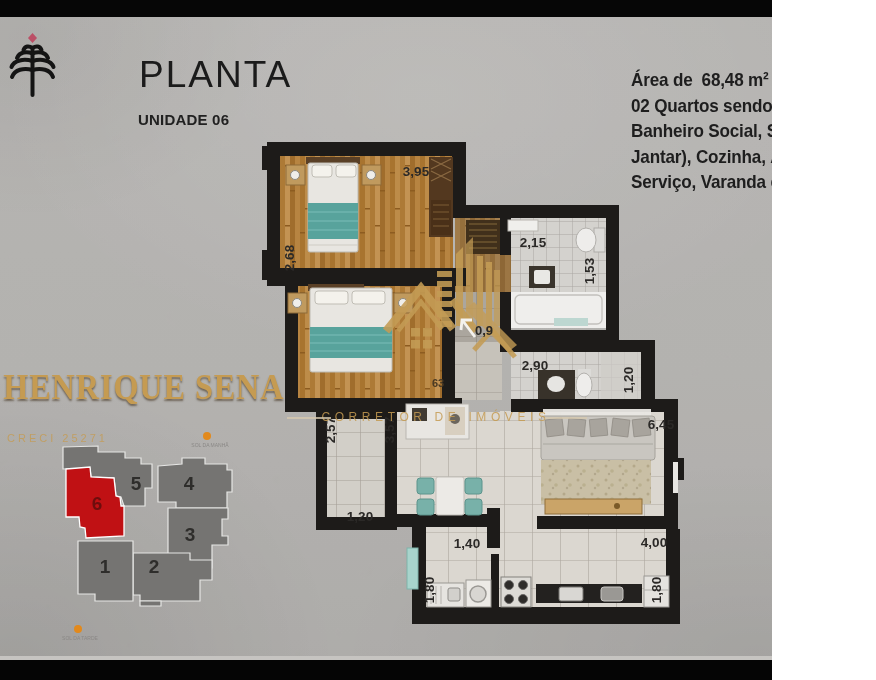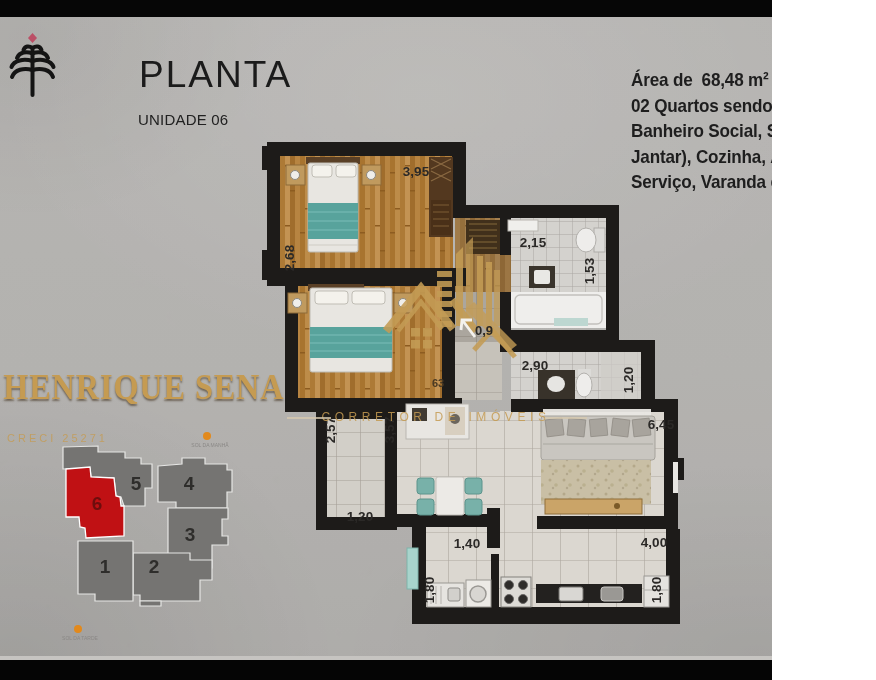--- a/index.html
+++ b/index.html
@@ -42,21 +42,21 @@
     <path d="M32.5 53.5 C26.5 51 19.5 52 17 58"></path>
     <path d="M32.5 53.5 C38.5 51 45.5 52 48 58"></path>
     <path d="M32.5 48 C29 45.5 25 45.8 23.5 50"></path>
     <path d="M32.5 48 C36 45.5 40 45.8 41.5 50"></path>
   </g>
   <path d="M32.5 33 L37 38 L32.5 43 L28 38 Z" fill="#bb4f66"></path>
 </svg>
 
 <div class="abs" style="left:139px;top:54px;font-size:37px;letter-spacing:2px;color:#1b1b1b">PLANTA</div>
 
-<div class="abs" style="left:138px;top:111px;font-size:15px;font-weight:normal;letter-spacing:0.2px;color:#212121">UNIDADE 06</div>
+<div class="abs" style="left:138px;top:111px;font-size:15px;font-weight:bold;letter-spacing:0.2px;color:#212121">UNIDADE 06</div>
 
 <div class="abs" style="left:631px;top:67px;font-size:19px;font-weight:bold;line-height:25.6px;color:#1e1e1e;letter-spacing:-0.2px;white-space:nowrap;transform:scaleX(0.9);transform-origin:left top">
 Área de&nbsp; 68,48 m²<br>
 02 Quartos sendo 1 suíte ,<br>
 Banheiro Social, Sala (Estar e<br>
 Jantar), Cozinha, Área de<br>
 Serviço, Varanda e 1 vaga.
 </div>
 
 <svg class="abs" style="left:0;top:0" width="876" height="680">

